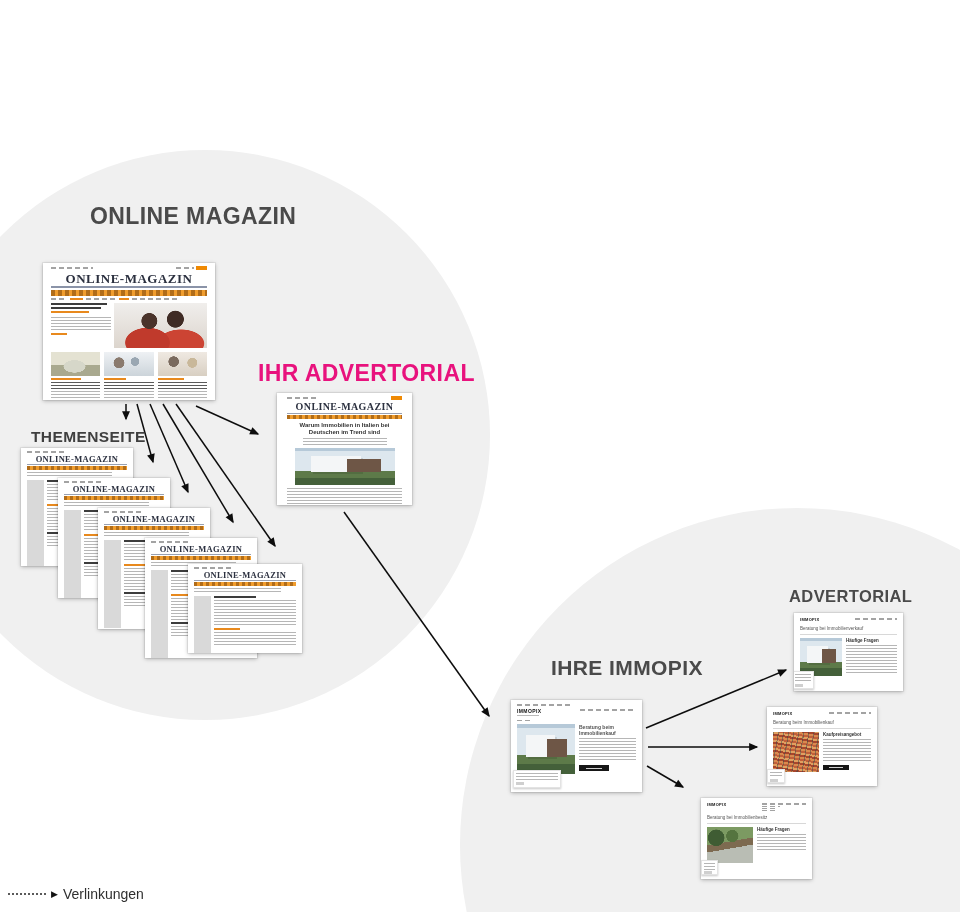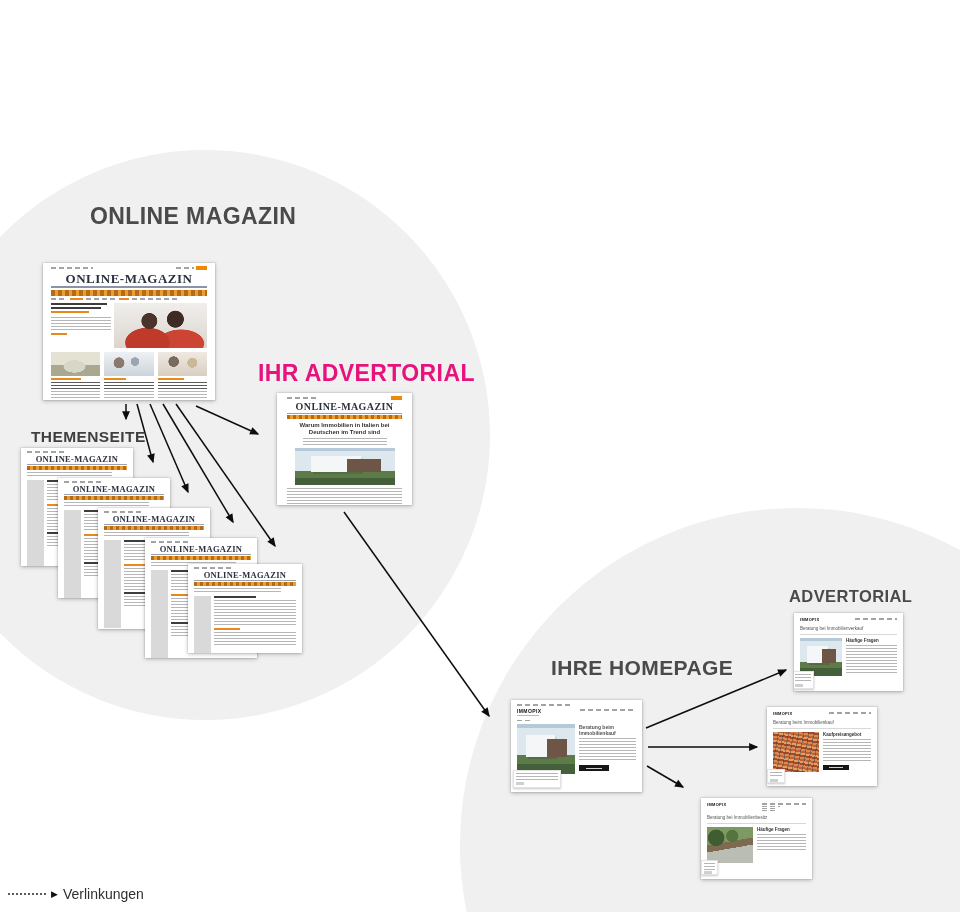--- a/index.html
+++ b/index.html
@@ -174,21 +174,21 @@
       <line x1="344" y1="512" x2="489" y2="716" marker-end="url(#ah)"></line>
       <line x1="646" y1="728" x2="786" y2="670" marker-end="url(#ah)"></line>
       <line x1="648" y1="747" x2="757" y2="747" marker-end="url(#ah)"></line>
       <line x1="647" y1="766" x2="683" y2="787" marker-end="url(#ah)"></line>
     </g>
   </svg>
 
   <div class="lbl lbl-mag">ONLINE MAGAZIN</div>
   <div class="lbl lbl-adv">THEMENSEITE</div>
   <div class="lbl lbl-ihr">IHR ADVERTORIAL</div>
-  <div class="lbl lbl-home">IHRE HOMEPAGE</div>
+  <div class="lbl lbl-home">IHRE IMMOPIX</div>
   <div class="lbl lbl-theme">ADVERTORIAL</div>
 
   <div class="page mag">
     <div class="row" style="justify-content:space-between">
       <div class="dash" style="width:42px"></div>
       <div class="row g2">
         <div class="dash" style="width:18px"></div>
         <div class="obox"></div>
       </div>
     </div>

